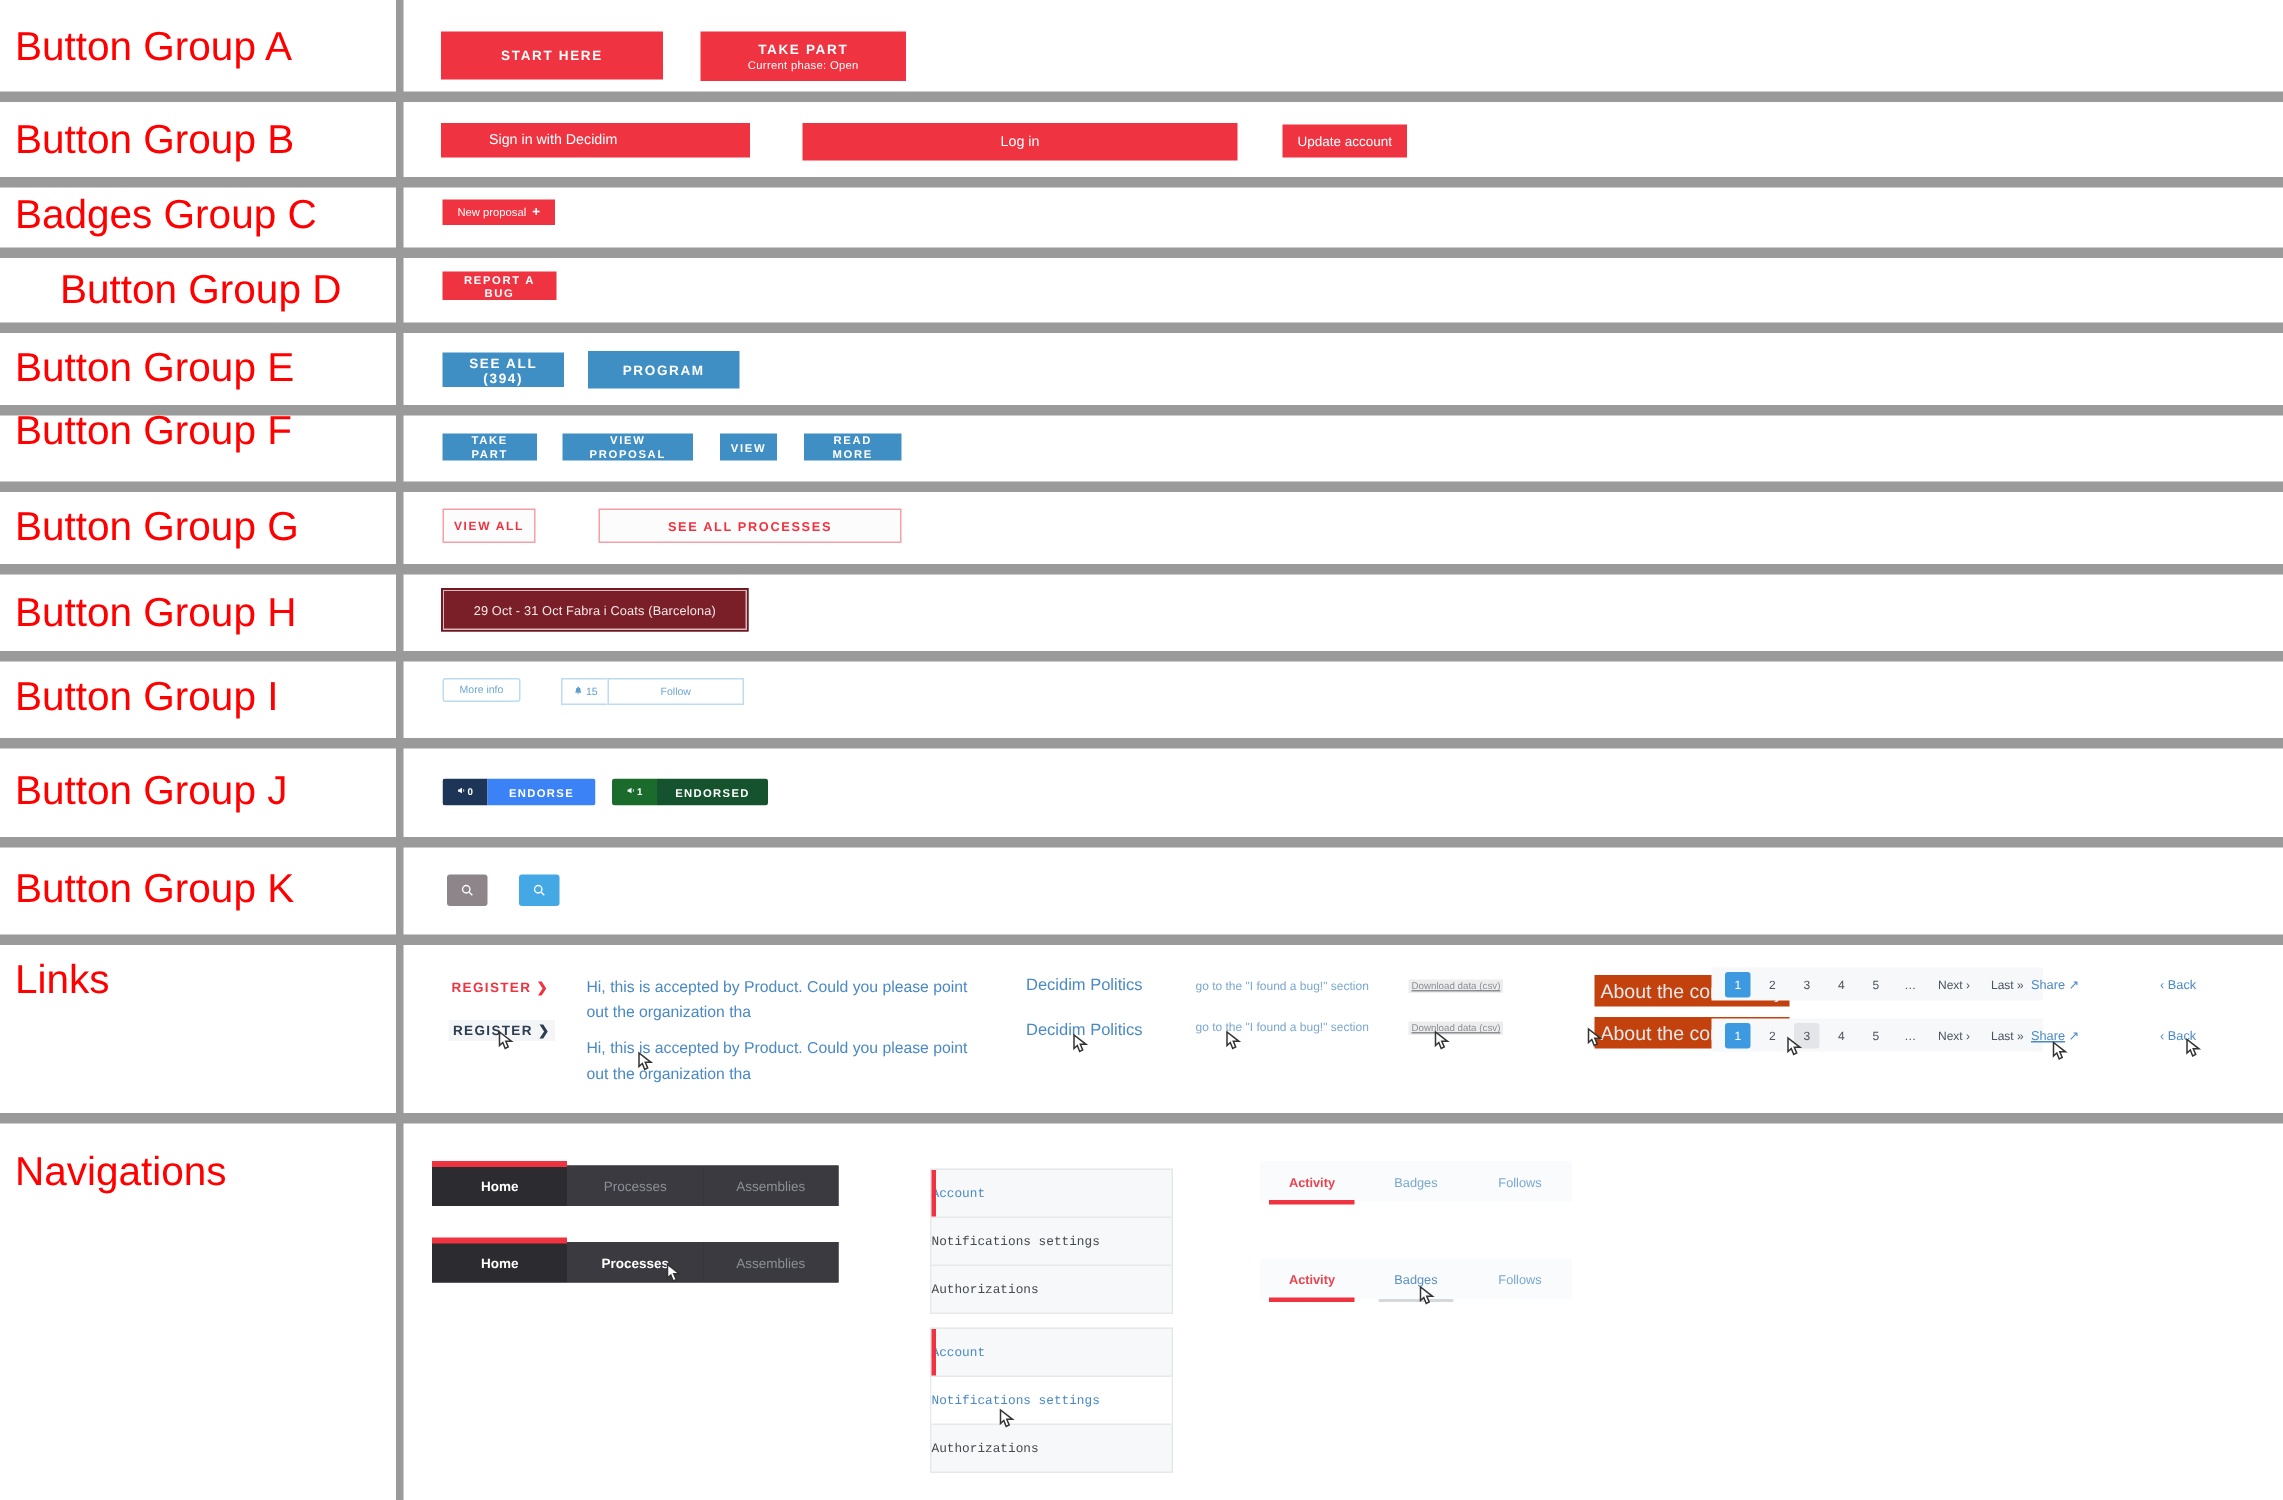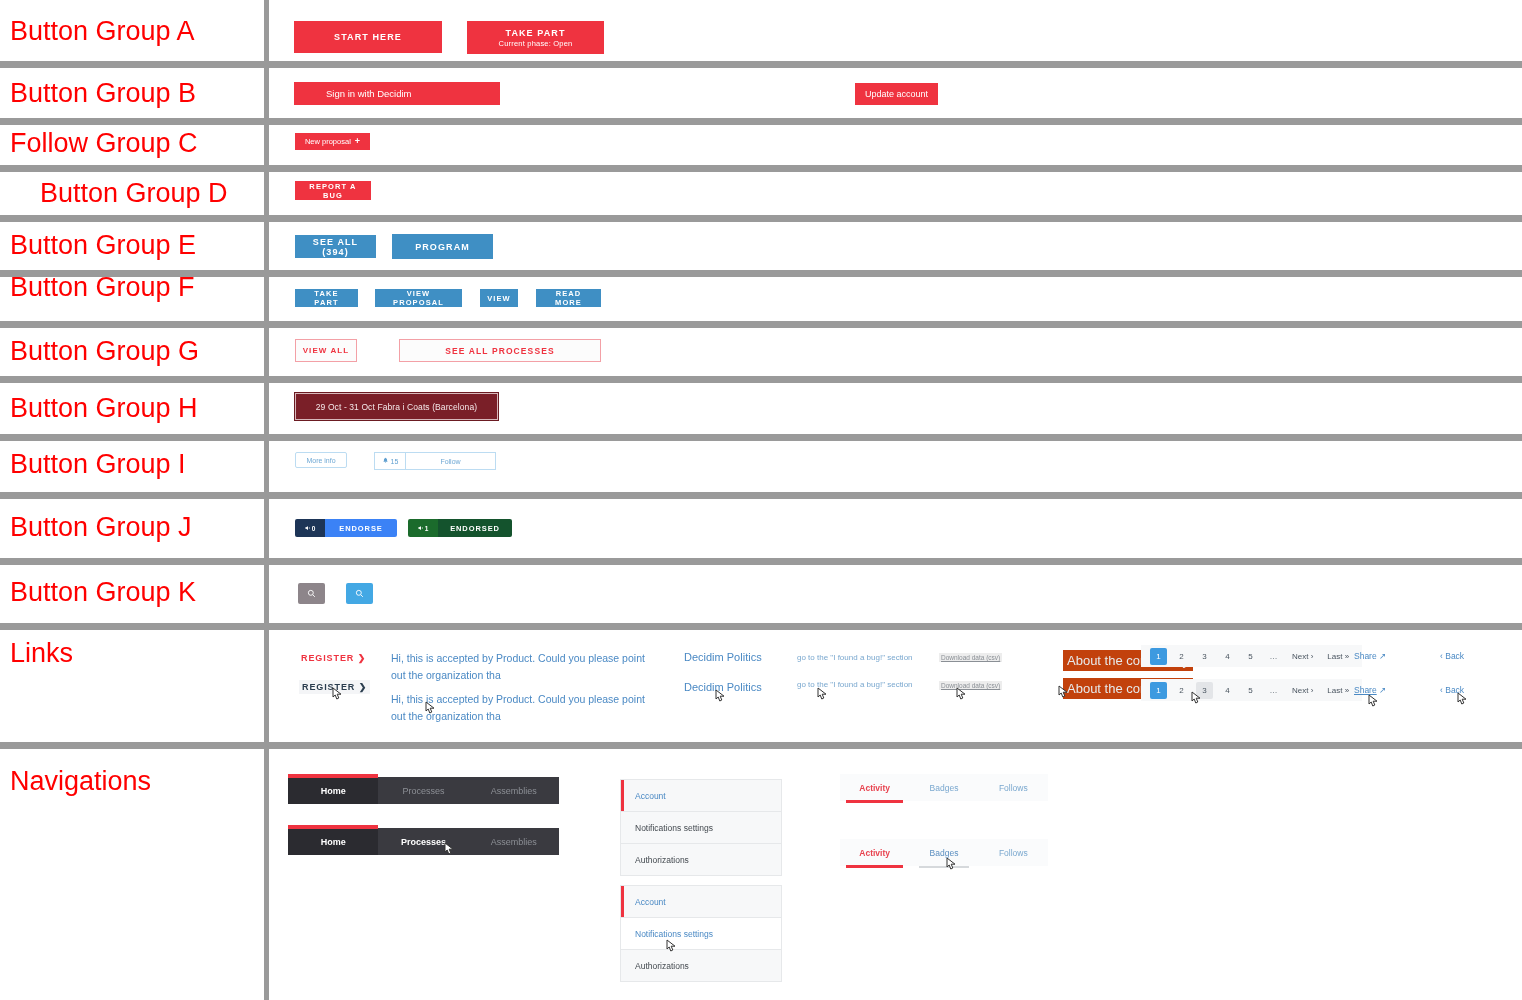--- a/index.html
+++ b/index.html
@@ -123,22 +123,22 @@
   
   .navbar{position:absolute;height:27px;display:flex;background:#2b2b30;}
   .navbar .redtop{position:absolute;left:0;top:-3px;width:90px;height:4px;background:#ef3340;}
   .nav-item{display:flex;align-items:center;justify-content:center;width:91px;height:27px;
     font-size:9px;color:#8c8f95;}
   .nav-item.active{color:#ffffff;font-weight:700;background:#2b2b30;}
   .nav-item.hover{color:#ffffff;font-weight:700;background:#3a3a40;}
   .nav-item.dim{background:#3a3a40;}
 
   .sidenav{position:absolute;width:160px;background:#f7f8f9;border:1px solid #e6e8ea;}
-  .sidenav .sn{height:31px;display:flex;align-items:center;padding-left:14px;
-    font-size:8.5px;color:#444a50;border-bottom:1px solid #e6e8ea;position:relative;}
+  .sidenav .sn{height:31px;display:flex;align-items:center;
+    font-size:8.5px;color:#444a50;border-bottom:1px solid #e6e8ea;position:relative;font-family:Liberation Mono, monospace;}
   .sidenav .sn:last-child{border-bottom:0;}
   .sidenav .sn.active{color:#4a89c4;}
   .sidenav .sn.active:before{content:"";position:absolute;left:0;top:0;width:3px;height:31px;background:#ef3340;}
   .sidenav .sn.hover{color:#4a89c4;background:#ffffff;}
 
   .tabsnav{position:absolute;width:208px;height:27px;display:flex;background:#fafbfc;}
   .tabsnav .tb{flex:1;display:flex;align-items:center;justify-content:center;
     font-size:8.5px;color:#7aa8cf;position:relative;}
   .tabsnav .tb.active{color:#e8434f;font-weight:700;}
   .tabsnav .tb.active:after{content:"";position:absolute;left:6px;right:6px;bottom:-2px;height:3px;background:#ef3340;}
@@ -160,39 +160,40 @@
   <div class="hbar" style="top:321px;"></div>
   <div class="hbar" style="top:376px;"></div>
   <div class="hbar" style="top:434px;"></div>
   <div class="hbar" style="top:492px;"></div>
   <div class="hbar" style="top:558px;"></div>
   <div class="hbar" style="top:623px;"></div>
   <div class="hbar" style="top:742px;"></div>
 
   <div class="rowlabel" style="top:16px;">Button Group A</div>
   <div class="rowlabel" style="top:78px;">Button Group B</div>
-  <div class="rowlabel" style="top:128px;">Follow Group C</div>
+  <div class="rowlabel" style="top:128px;">Badges Group C</div>
   <div class="rowlabel" style="top:178px;margin-left:30px;">Button Group D</div>
   <div class="rowlabel" style="top:230px;">Button Group E</div>
   <div class="rowlabel" style="top:272px;">Button Group F</div>
   <div class="rowlabel" style="top:336px;">Button Group G</div>
   <div class="rowlabel" style="top:393px;">Button Group H</div>
   <div class="rowlabel" style="top:449px;">Button Group I</div>
   <div class="rowlabel" style="top:512px;">Button Group J</div>
   <div class="rowlabel" style="top:577px;">Button Group K</div>
   <div class="rowlabel" style="top:638px;">Links</div>
   <div class="rowlabel" style="top:766px;">Navigations</div>
 
   <button class="btn btn-red caps a-start" style="position:absolute;">START HERE</button>
   <div class="btn btn-red a-take" style="position:absolute;">
     <span class="t1">TAKE PART</span>
     <span class="t2">Current phase: Open</span>
   </div>
 
   <button class="btn btn-red b-signin" style="position:absolute;">Sign in with Decidim</button>
+  <button class="btn btn-red b-login" style="position:absolute;">Log in</button>
   <button class="btn btn-red b-update" style="position:absolute;">Update account</button>
 
   <div class="btn btn-red c-new" style="position:absolute;">
     <span>New proposal</span>
     <span class="plus">+</span>
   </div>
 
   <button class="btn btn-red caps d-bug" style="position:absolute;">REPORT A BUG</button>
 
   <button class="btn btn-blue caps e-seeall" style="position:absolute;">SEE ALL (394)</button>

